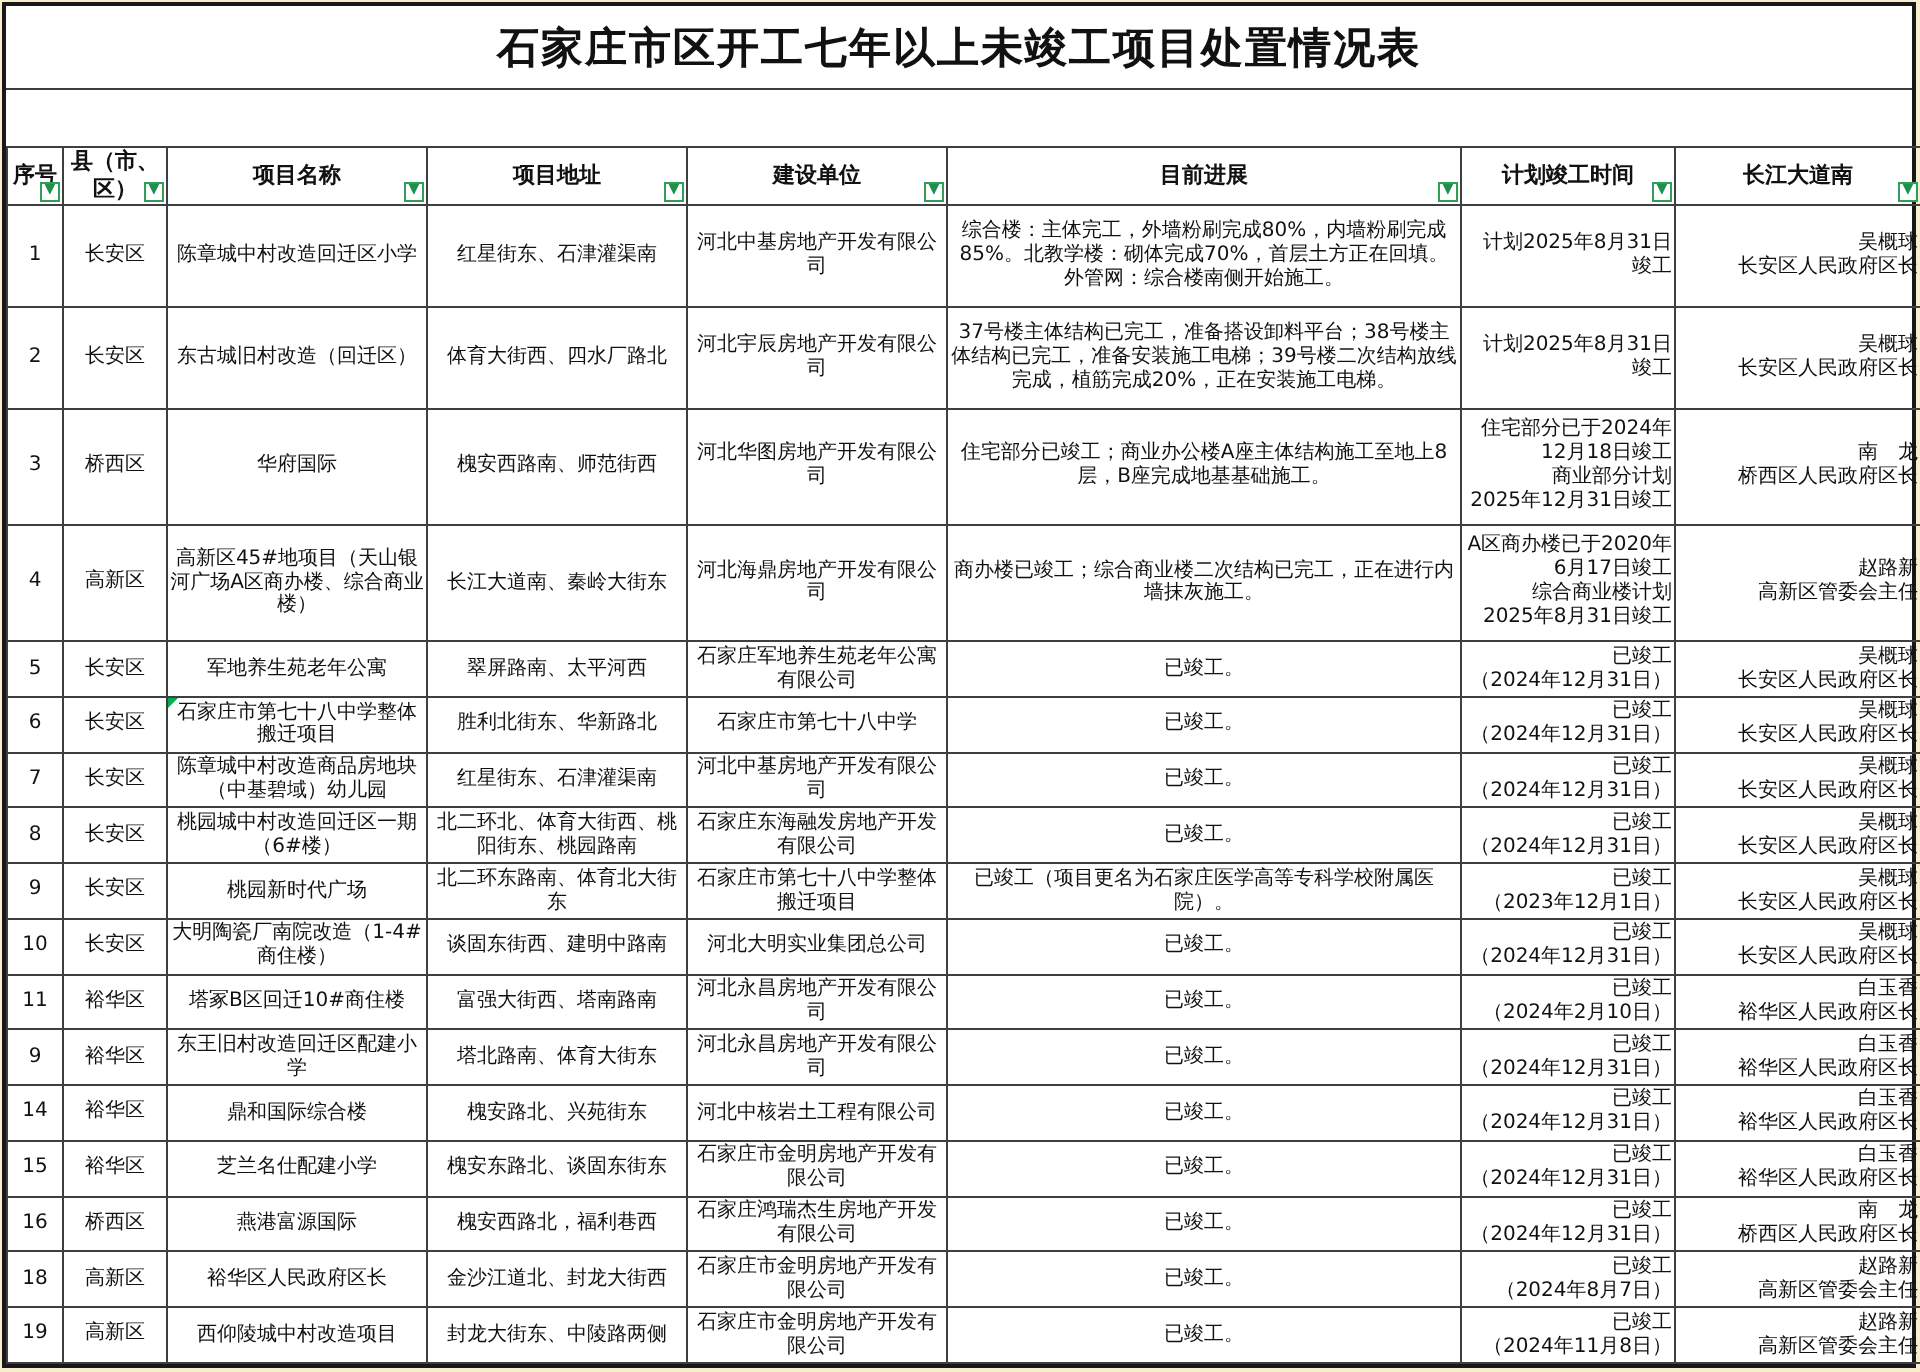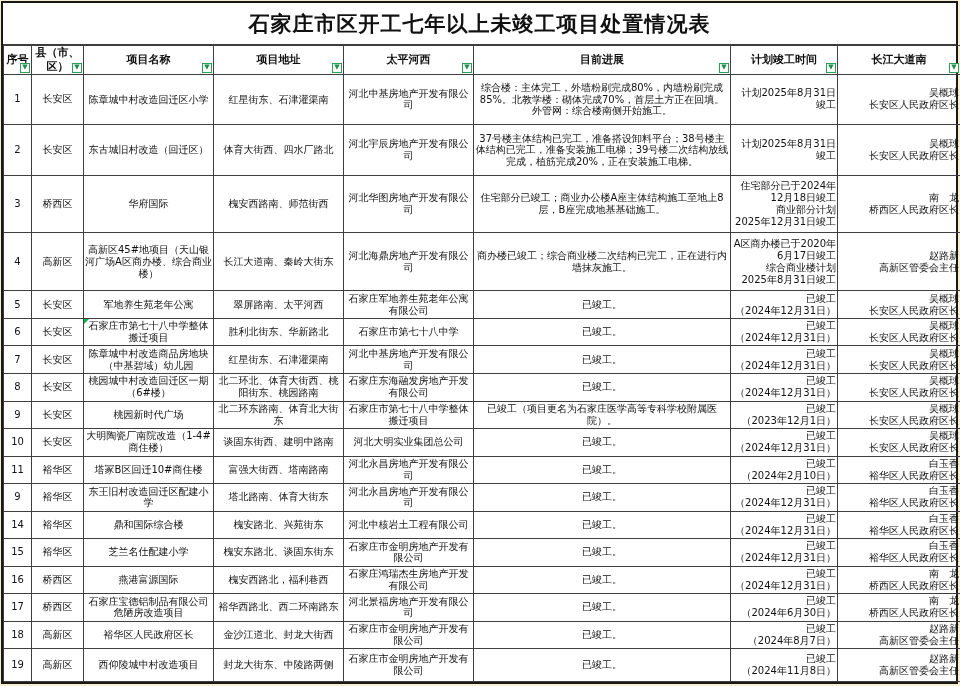--- a/index.html
+++ b/index.html
@@ -8,21 +8,21 @@
     background: #f6eecf;
     font-family: "DejaVu Sans", "Liberation Sans", sans-serif;
     color: #111;
     position: relative;
   }
   .frame {
     position: absolute; left: 1px; top: 1px;
     width: 957px; height: 683px;
     border: 2px solid #181818;
     background: #fff;
-    display: flex; flex-direction: column;
+    display: flex; flex-direction: column; gap: 28px;
   }
   .title-bar {
     height: 42px; flex: 0 0 42px;
     border-bottom: 1px solid #3c3c3c;
     display: flex; align-items: center; justify-content: center;
     font-size: 21px; font-weight: bold; letter-spacing: 1px;
   }
   table { width: 100%; flex: 1 1 auto; border-collapse: collapse; table-layout: fixed; }
   th, td {
     border: 1px solid #3f3f3f;
@@ -89,21 +89,21 @@
       <span class="filter-arrow">▼</span>
     </span>
   </th>
           <th>
     <span>项目地址</span>
     <span class="filter-btn">
       <span class="filter-arrow">▼</span>
     </span>
   </th>
           <th>
-    <span>太平河西</span>
+    <span>建设单位</span>
     <span class="filter-btn">
       <span class="filter-arrow">▼</span>
     </span>
   </th>
           <th>
     <span>目前进展</span>
     <span class="filter-btn">
       <span class="filter-arrow">▼</span>
     </span>
   </th>
@@ -328,34 +328,20 @@
     <td class="c-company">石家庄鸿瑞杰生房地产开发有限公司</td>
     <td class="c-progress">已竣工。</td>
     <td class="c-plan">已竣工
 （2024年12月31日）</td>
     <td class="c-person">
       <div>南　龙</div>
       <div>桥西区人民政府区长</div>
     </td>
   </tr>
         <tr>
-    <td class="c-num">17</td>
-    <td class="c-district">桥西区</td>
-    <td class="c-name"><span>石家庄宝德铝制品有限公司危陋房改造项目</span></td>
-    <td class="c-addr">裕华西路北、西二环南路东</td>
-    <td class="c-company">河北景福房地产开发有限公司</td>
-    <td class="c-progress">已竣工。</td>
-    <td class="c-plan">已竣工
-（2024年6月30日）</td>
-    <td class="c-person">
-      <div>南　龙</div>
-      <div>桥西区人民政府区长</div>
-    </td>
-  </tr>
-        <tr>
     <td class="c-num">18</td>
     <td class="c-district">高新区</td>
     <td class="c-name"><span>裕华区人民政府区长</span></td>
     <td class="c-addr">金沙江道北、封龙大街西</td>
     <td class="c-company">石家庄市金明房地产开发有限公司</td>
     <td class="c-progress">已竣工。</td>
     <td class="c-plan">已竣工
 （2024年8月7日）</td>
     <td class="c-person">
       <div>赵路新</div>

